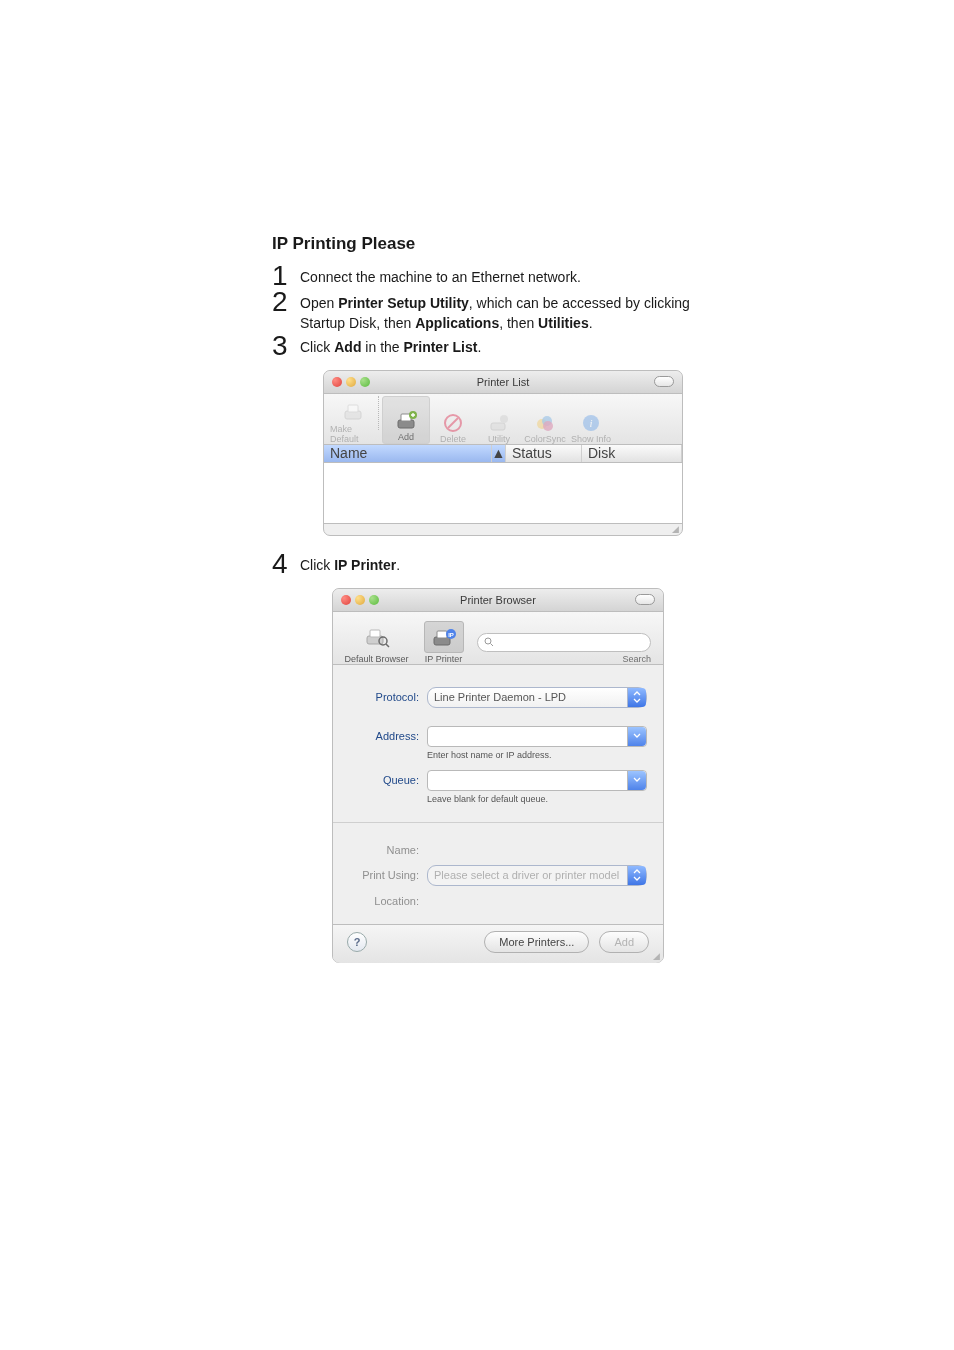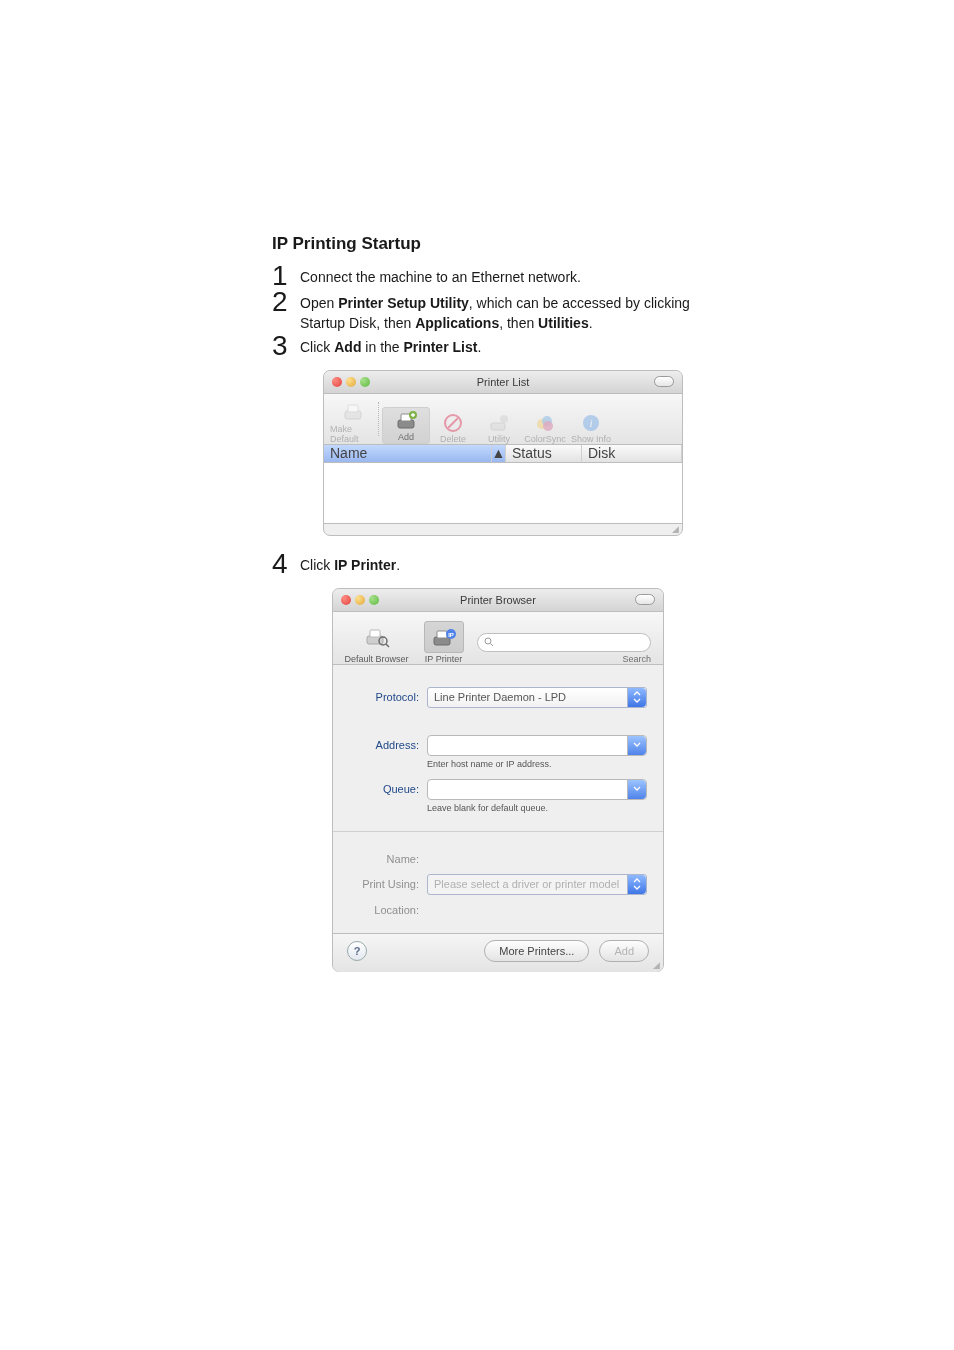--- a/index.html
+++ b/index.html
@@ -14,21 +14,21 @@
   .mac-window{margin:10px auto 18px auto;border:1px solid #bdbdbd;border-radius:7px;background:#efefef;font-size:11px;color:#555;position:relative}
   .pl-window{width:358px}
   .titlebar{display:flex;align-items:center;height:22px;padding:0 8px;background:linear-gradient(#ededed,#d4d4d4);border-bottom:1px solid #bdbdbd;border-radius:7px 7px 0 0;position:relative}
   .traffic{display:flex;gap:4px}
   .traffic span{width:10px;height:10px;border-radius:50%}
   .tl-red{background:radial-gradient(circle at 30% 30%,#ff8b82,#e0443e)}
   .tl-yel{background:radial-gradient(circle at 30% 30%,#ffdf8b,#e0a93e)}
   .tl-grn{background:radial-gradient(circle at 30% 30%,#a8e08b,#5bbb3e)}
   .win-title{position:absolute;left:0;right:0;text-align:center;font-size:11px;color:#3a3a3a;pointer-events:none}
   .toggle-pill{position:absolute;right:8px;top:5px;width:18px;height:9px;border:1px solid #9a9a9a;border-radius:6px;background:linear-gradient(#fff,#e6e6e6)}
-  .toolbar{display:flex;align-items:flex-end;height:48px;padding:2px 6px 0 6px;background:linear-gradient(#f7f7f7,#e4e4e4);border-bottom:1px solid #bdbdbd}
+  .toolbar{display:flex;height:48px;padding:2px 6px 0 6px;background:linear-gradient(#f7f7f7,#e4e4e4);border-bottom:1px solid #bdbdbd}
   .tb-item{display:flex;flex-direction:column;align-items:center;justify-content:flex-end;width:46px;gap:1px;font-size:9px;color:#6e6e6e}
   .tb-item.dis{opacity:.45}
   .tb-item.sel{background:rgba(0,0,0,.08);border:1px solid #cfcfcf;border-radius:3px;padding:1px 0}
   .tb-sep{width:1px;height:34px;border-left:1px dotted #b8b8b8;margin:0 2px 8px 2px}
   .ico{display:block}
   .list-head{display:flex;height:17px;background:linear-gradient(#fbfbfb,#e2e2e2);border-bottom:1px solid #bdbdbd;font-size:14px;color:#444}
   .list-head>div{border-right:1px solid #cfcfcf;display:flex;align-items:center;padding:0 6px;box-sizing:border-box}
   .lh-name{flex:1;background:linear-gradient(#c2d9ff,#9ab8ef)}
   .lh-sort{width:14px;justify-content:center;background:linear-gradient(#c2d9ff,#9ab8ef)}
   .lh-status{width:76px}
@@ -38,24 +38,24 @@
   
   .pb-window{width:330px}
   .pb-toolbar{display:flex;align-items:flex-end;height:50px;padding:2px 10px 0 10px;background:linear-gradient(#f7f7f7,#e4e4e4);border-bottom:1px solid #bdbdbd}
   .pb-tab{display:flex;flex-direction:column;align-items:center;width:72px;font-size:9px;color:#5a5a5a;gap:1px}
   .pb-tab .iconwrap{height:30px;display:flex;align-items:center;border:1px solid transparent;border-radius:3px;padding:0 6px}
   .pb-tab.sel .iconwrap{background:rgba(0,0,0,.12);border-color:#b7b7b7}
   .pb-search{flex:1;display:flex;flex-direction:column;align-items:flex-end;gap:2px;padding-right:2px;font-size:9px;color:#6e6e6e}
   .pb-search .sfield{width:160px;height:17px;border:1px solid #bfbfbf;border-radius:10px;background:#fff;display:flex;align-items:center;padding:0 6px;color:#b8b8b8;font-size:10px}
   .pb-body{padding:16px 16px 14px 16px;background:#efefef}
   .form-row{display:flex;align-items:center;margin-top:6px}
-  .form-row.mt-lg{margin-top:27px}
+  .form-row.mt-lg{margin-top:18px}
   .form-label{width:70px;text-align:right;font-size:11px;color:#224a8a;padding-right:8px}
   .form-label.dis{color:#909090}
-  .mac-select{flex:1;height:19px;border:1px solid #acb7cd;border-radius:3px;background:linear-gradient(#fff,#f1f1f1);display:flex;align-items:center;padding:0 6px;font-size:11px;color:#555;position:relative}
+  .mac-select{flex:1;height:19px;border:1px solid #acb7cd;border-radius:9px;background:linear-gradient(#fff,#f1f1f1);display:flex;align-items:center;padding:0 6px;font-size:11px;color:#555;position:relative}
   .mac-select .chev{position:absolute;right:0;top:0;bottom:0;width:18px;border-left:1px solid #acb7cd;border-radius:0 4px 4px 0;background:linear-gradient(#8fb9ff,#3f76e6);display:flex;align-items:center;justify-content:center}
   .mac-select.dis{background:#f3f3f3;color:#b0b0b0}
   .mac-input{flex:1;height:19px;border:1px solid #b9b9b9;border-radius:4px;background:#fff;position:relative}
   .mac-input .chev{position:absolute;right:0;top:0;bottom:0;width:18px;border-left:1px solid #b9b9b9;border-radius:0 4px 4px 0;background:linear-gradient(#9cc4ff,#4f83ea);display:flex;align-items:center;justify-content:center}
   .hint{font-size:9px;color:#555;margin:3px 0 0 78px}
   .pb-divider{height:0;border-top:1px solid #cfcfcf;margin:18px -16px}
   .pb-foot{display:flex;align-items:center;padding:6px 14px 10px 14px;border-top:1px solid #bdbdbd;background:linear-gradient(#f5f5f5,#e4e4e4);border-radius:0 0 7px 7px}
   .help-btn{width:18px;height:18px;border:1px solid #9aa;border-radius:50%;background:linear-gradient(#fff,#e3e8f0);display:flex;align-items:center;justify-content:center;font-size:11px;color:#5a6b8a;font-weight:700}
   .mac-btn{height:20px;border:1px solid #b1b1b1;border-radius:11px;background:linear-gradient(#fdfdfd,#e4e4e4);font-size:11px;color:#444;padding:0 14px;display:inline-flex;align-items:center}
   .mac-btn.dis{color:#b3b3b3}
@@ -65,21 +65,21 @@
   .foot-right{position:absolute;right:216px;top:1214px;font-size:17px}
   
   svg{display:block}
 </style>
 </head>
 <body>
 
 <div class="page">
   <div class="content">
 
-    <h2 class="heading">IP Printing Startup</h2>
+    <h2 class="heading">IP Printing Please</h2>
 
     <div class="step">
       <div class="step-num">1</div>
       <div class="step-text">Connect the machine to an Ethernet network.</div>
     </div>
 
     <div class="step">
       <div class="step-num">2</div>
       <div class="step-text">
         <span>Open </span><b>Printer Setup Utility</b><span>, which can be accessed by clicking Startup Disk, then </span><b>Applications</b><span>, then </span><b>Utilities</b><span>.</span>

